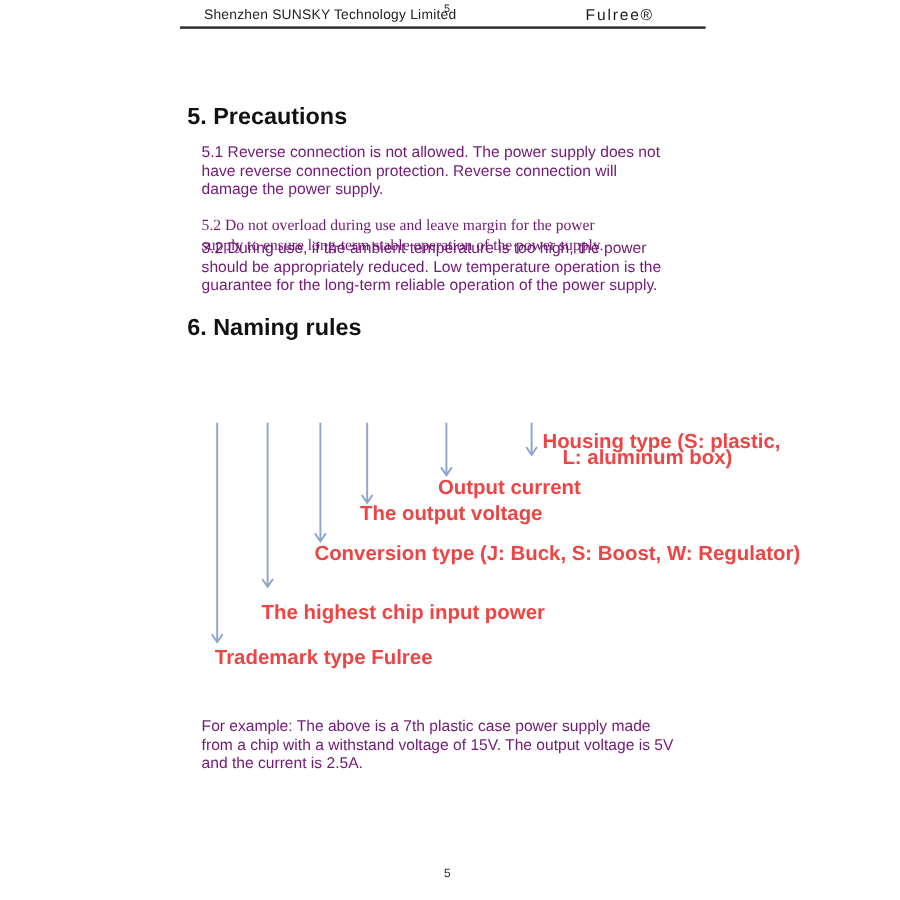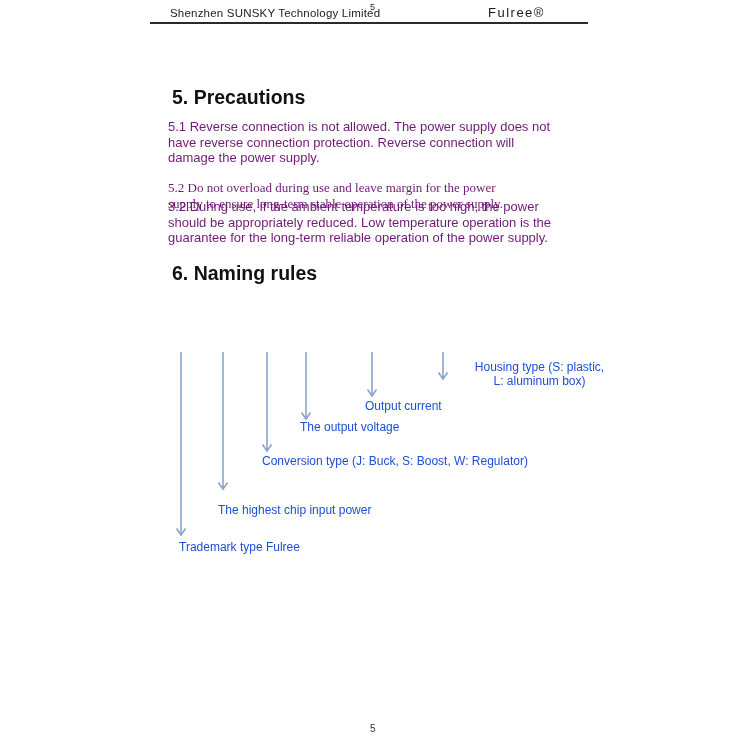--- a/index.html
+++ b/index.html
@@ -29,21 +29,21 @@
     font-size: 13px; color: #1a1a1a; letter-spacing: 1.5px;
     white-space: pre;
   }
   .hdr-rule {
     left: 150px; top: 22px; width: 438px; height: 0;
     border-top: 2px solid #2a2a2a;
   }
 
   
   .h-section {
-    left: 172px;
+    left: 156px;
     font-size: 19.5px; font-weight: bold; color: #111;
     white-space: pre;
   }
   .h-precautions { top: 86px; }
   .h-naming { top: 262px; }
 
   .para {
     left: 168px; width: 440px;
     font-size: 13px; line-height: 15.5px; color: #701a75;
     white-space: pre;
@@ -61,21 +61,21 @@
   }
   .arrow { display: block; }
   .arrow-trademark  { left: 175px; top: 352px; }
   .arrow-power      { left: 217px; top: 352px; }
   .arrow-conversion { left: 261px; top: 352px; }
   .arrow-voltage    { left: 300px; top: 352px; }
   .arrow-current    { left: 366px; top: 352px; }
   .arrow-housing    { left: 437px; top: 352px; }
 
   .diag-label {
-    font-size: 12px; font-weight: normal; color: #1d4ed8;
+    font-size: 17px; font-weight: bold; color: #ef4444;
     line-height: 13.5px; white-space: pre;
   }
   .lbl-housing   { left: 452px; top: 361px; width: 175px; text-align: center; }
   .lbl-current   { left: 365px; top: 400px; }
   .lbl-voltage   { left: 300px; top: 421px; }
   .lbl-conversion{ left: 262px; top: 455px; }
   .lbl-power     { left: 218px; top: 504px; }
   .lbl-trademark { left: 179px; top: 541px; }
 
   
@@ -126,16 +126,19 @@
   </svg>
 
   <div class="abs diag-label lbl-housing">Housing type (S: plastic,
 L: aluminum box)</div>
   <div class="abs diag-label lbl-current">Output current</div>
   <div class="abs diag-label lbl-voltage">The output voltage</div>
   <div class="abs diag-label lbl-conversion">Conversion type (J: Buck, S: Boost, W: Regulator)</div>
   <div class="abs diag-label lbl-power">The highest chip input power</div>
   <div class="abs diag-label lbl-trademark">Trademark type Fulree</div>
 
+  <div class="abs para para-example">For example: The above is a 7th plastic case power supply made
+from a chip with a withstand voltage of 15V. The output voltage is 5V
+and the current is 2.5A.</div>
 
   <div class="abs footer-page">5</div>
 
 </div>
 
 </body></html>

